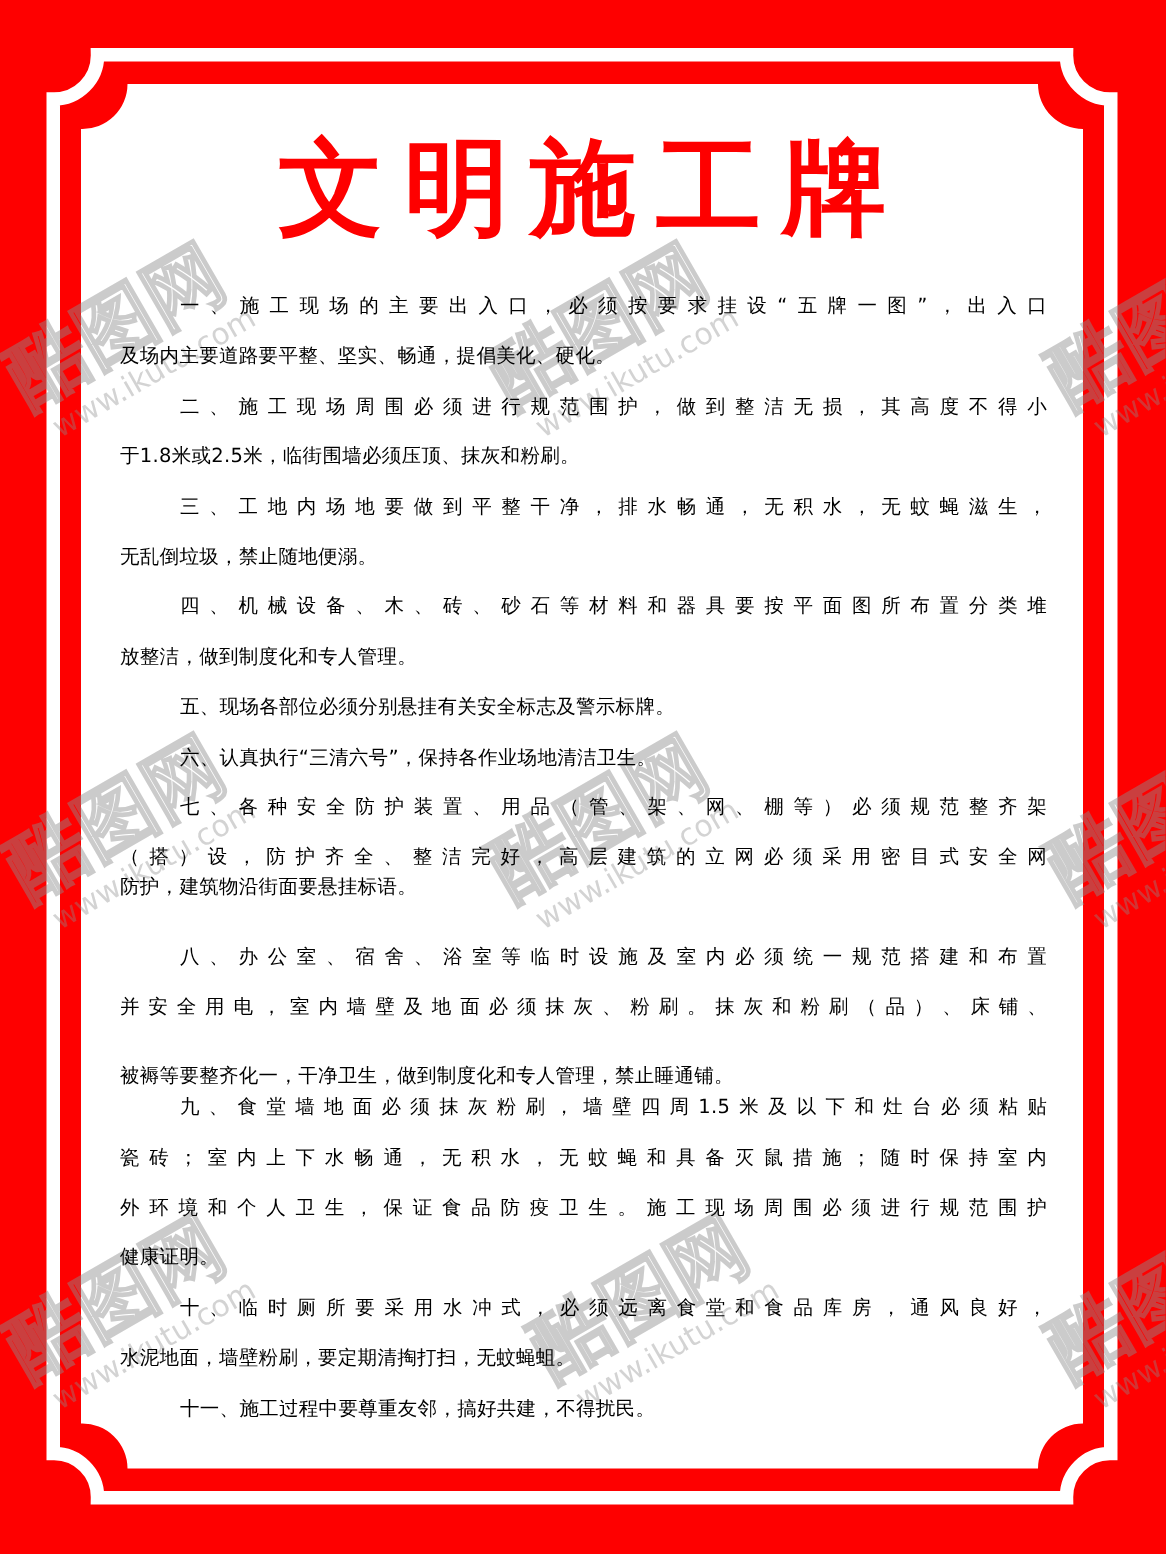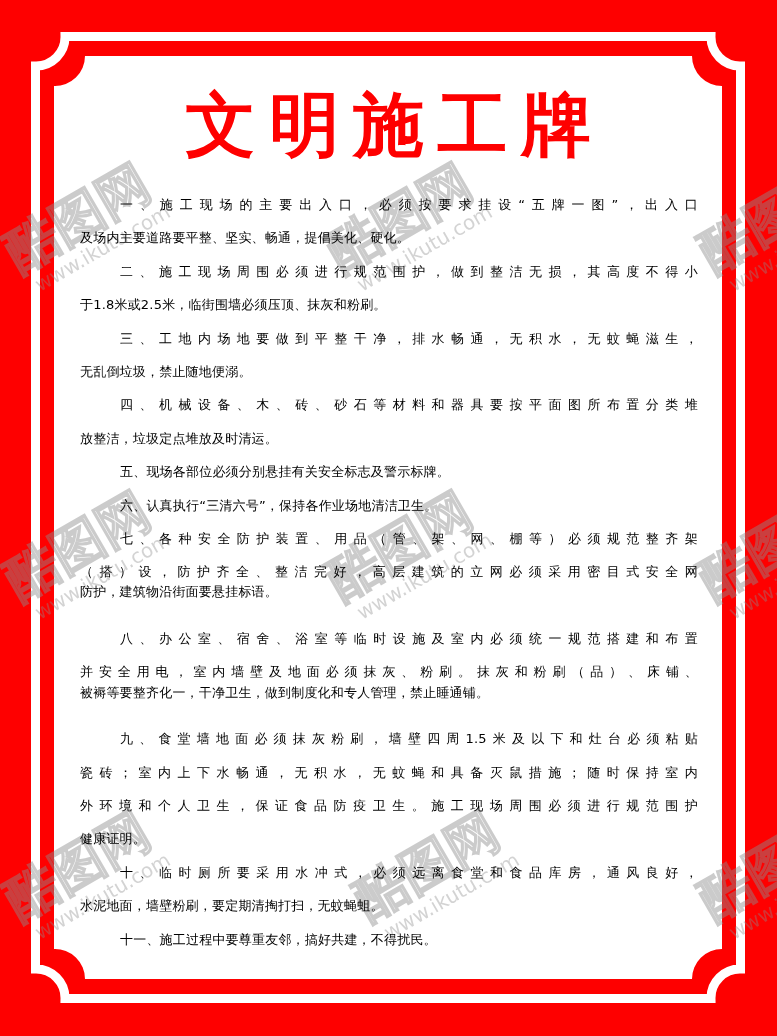--- a/index.html
+++ b/index.html
@@ -89,37 +89,37 @@
   <div>
     <div class="line indent full" style="top:257px">二、施工现场周围必须进行规范围护，做到整洁无损，其高度不得小</div>
     <div class="line" style="top:290px">于1.8米或2.5米，临街围墙必须压顶、抹灰和粉刷。</div>
   </div>
   <div>
     <div class="line indent full" style="top:324px">三、工地内场地要做到平整干净，排水畅通，无积水，无蚊蝇滋生，</div>
     <div class="line" style="top:357px">无乱倒垃圾，禁止随地便溺。</div>
   </div>
   <div>
     <div class="line indent full" style="top:390px">四、机械设备、木、砖、砂石等材料和器具要按平面图所布置分类堆</div>
-    <div class="line" style="top:424px">放整洁，垃圾定点堆放及时清运。</div>
+    <div class="line" style="top:424px">放整洁，做到制度化和专人管理。</div>
   </div>
   <div>
     <div class="line indent" style="top:457px">五、现场各部位必须分别悬挂有关安全标志及警示标牌。</div>
   </div>
   <div>
     <div class="line indent" style="top:491px">六、认真执行“三清六号”，保持各作业场地清洁卫生。</div>
   </div>
   <div>
     <div class="line indent full" style="top:524px">七、各种安全防护装置、用品（管、架、网、棚等）必须规范整齐架</div>
     <div class="line full" style="top:557px">（搭）设，防护齐全、整洁完好，高层建筑的立网必须采用密目式安全网</div>
     <div class="line" style="top:577px">防护，建筑物沿街面要悬挂标语。</div>
   </div>
   <div>
     <div class="line indent full" style="top:624px">八、办公室、宿舍、浴室等临时设施及室内必须统一规范搭建和布置</div>
     <div class="line full" style="top:657px">并安全用电，室内墙壁及地面必须抹灰、粉刷。抹灰和粉刷（品）、床铺、</div>
-    <div class="line" style="top:678px">被褥等要整齐化一，干净卫生，做到制度化和专人管理，禁止睡通铺。</div>
+    <div class="line" style="top:703px">被褥等要整齐化一，干净卫生，做到制度化和专人管理，禁止睡通铺。</div>
   </div>
   <div>
     <div class="line indent full" style="top:724px">九、食堂墙地面必须抹灰粉刷，墙壁四周1.5米及以下和灶台必须粘贴</div>
     <div class="line full" style="top:758px">瓷砖；室内上下水畅通，无积水，无蚊蝇和具备灭鼠措施；随时保持室内</div>
     <div class="line full" style="top:791px">外环境和个人卫生，保证食品防疫卫生。施工现场周围必须进行规范围护</div>
     <div class="line" style="top:824px">健康证明。</div>
   </div>
   <div>
     <div class="line indent full" style="top:858px">十、临时厕所要采用水冲式，必须远离食堂和食品库房，通风良好，</div>
     <div class="line" style="top:891px">水泥地面，墙壁粉刷，要定期清掏打扫，无蚊蝇蛆。</div>

